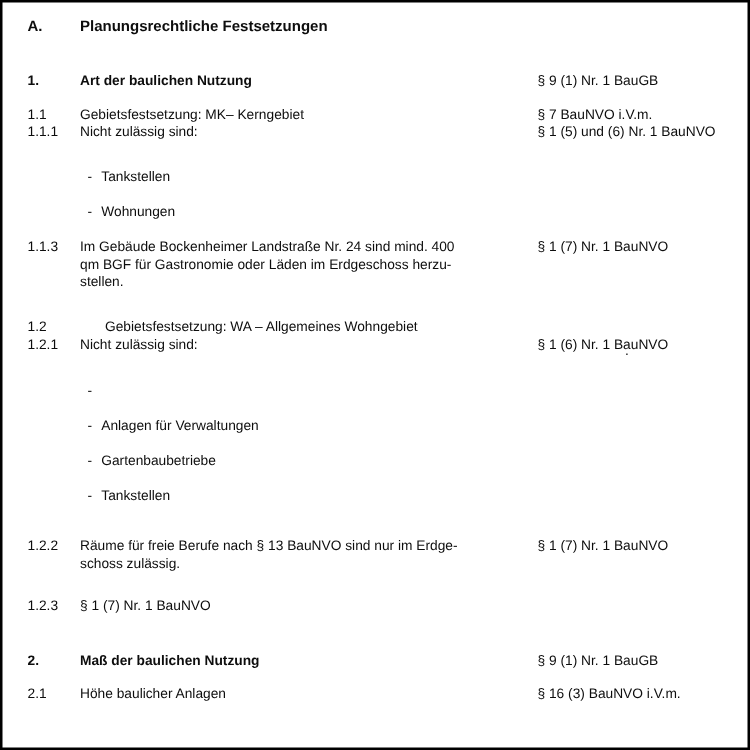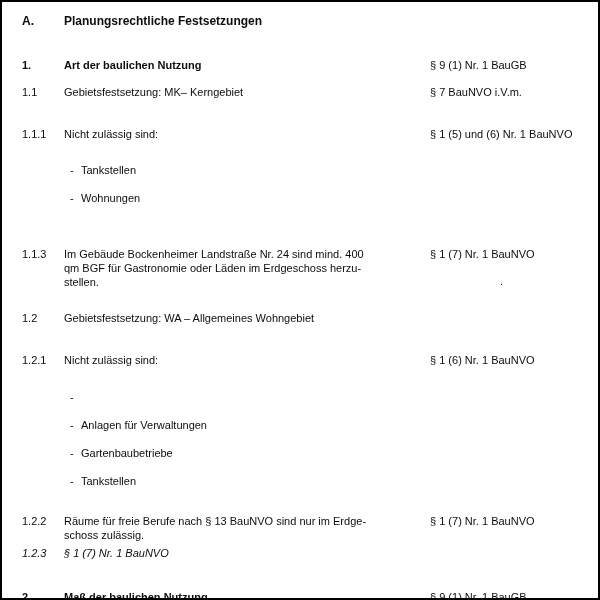--- a/index.html
+++ b/index.html
@@ -21,25 +21,25 @@
   .col-text{flex:0 0 366px;white-space:pre-line;}
   .col-ref{flex:1 1 auto;white-space:nowrap;}
   .bold{font-weight:bold;}
   .uline{}
   .title-row{font-size:12px;line-height:15px;}
   .list{margin-top:8px;}
   .list-item{display:flex;}
   .list-item .dash{flex:0 0 17px;padding-left:6px;box-sizing:border-box;}
   .mt29{margin-top:29px;}
   .mt13{margin-top:13px;}
-  .mt10{margin-top:28px;}
+  .mt10{margin-top:0;}
   .mt9{margin-top:9px;}
   .mt12{margin-top:12px;}
-  .mt20{margin-top:4px;font-style:italic;}
-  .mt22{margin-top:22px;}
+  .mt20{margin-top:20px;}
+  .mt22{margin-top:22px;gap:20px;}
   .mt30{margin-top:30px;}
   .artifact-dot{position:absolute;left:498px;top:272px;color:#0d0d0d;}
 </style>
 </head>
 <body>
 
 <div class="page">
 
   <div class="row title-row">
     <div class="col-num bold">A.</div>

